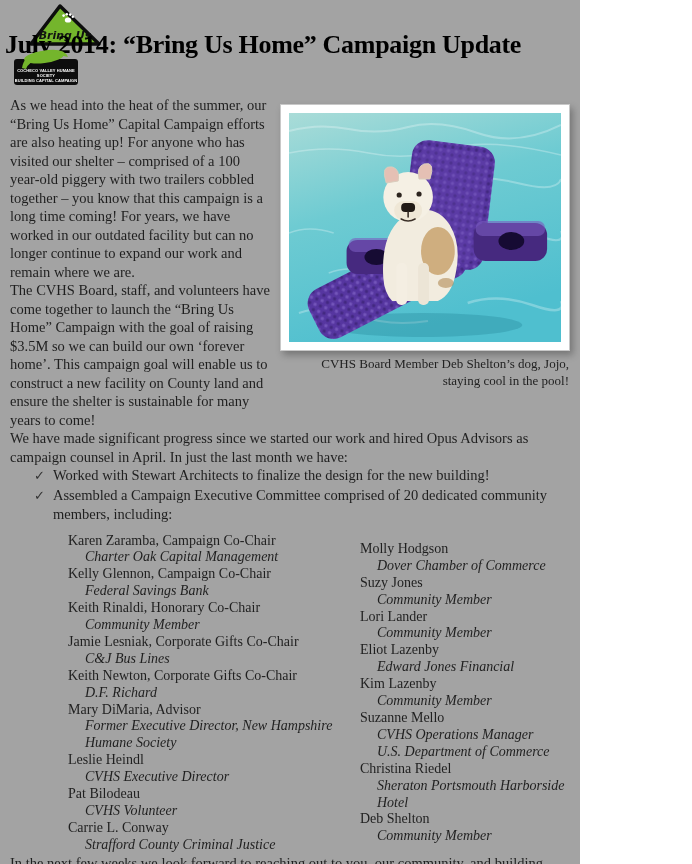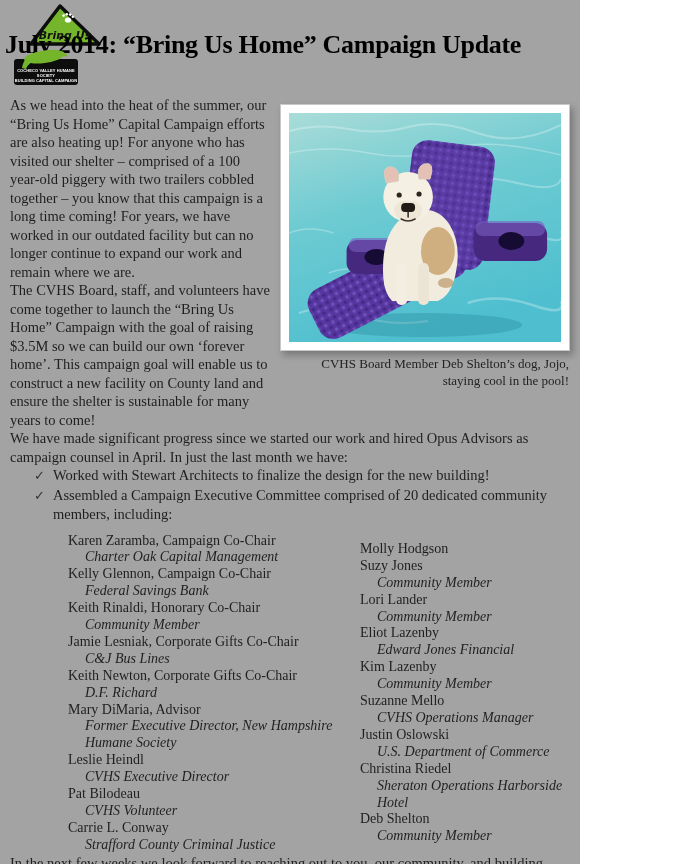--- a/index.html
+++ b/index.html
@@ -221,20 +221,21 @@
         </div>
         <div class="entry">
           <div class="entry-name">Carrie L. Conway</div>
           <div class="entry-org">Strafford County Criminal Justice</div>
         </div>
       </div>
 
       <div class="committee-col-right">
         <div class="entry">
           <div class="entry-name">Molly Hodgson</div>
+          <div class="entry-org">Dover Chamber of Commerce</div>
         </div>
         <div class="entry">
           <div class="entry-name">Suzy Jones</div>
           <div class="entry-org">Community Member</div>
         </div>
         <div class="entry">
           <div class="entry-name">Lori Lander</div>
           <div class="entry-org">Community Member</div>
         </div>
         <div class="entry">
@@ -243,26 +244,25 @@
         </div>
         <div class="entry">
           <div class="entry-name">Kim Lazenby</div>
           <div class="entry-org">Community Member</div>
         </div>
         <div class="entry">
           <div class="entry-name">Suzanne Mello</div>
           <div class="entry-org">CVHS Operations Manager</div>
         </div>
         <div class="entry">
-          <div class="entry-name">Justin Oslowski</div>
           <div class="entry-org">U.S. Department of Commerce</div>
         </div>
         <div class="entry">
           <div class="entry-name">Christina Riedel</div>
-          <div class="entry-org">Sheraton Operations Harborside Hotel</div>
+          <div class="entry-org">Sheraton Portsmouth Harborside Hotel</div>
         </div>
         <div class="entry">
           <div class="entry-name">Deb Shelton</div>
           <div class="entry-org">Community Member</div>
         </div>
       </div>
     </div>
 
     <p class="closing">In the next few weeks we look forward to reaching out to you, our community, and building momentum and excitement for this work and to begin raising funds to meet our aggressive, but realistic campaign goal! For more information on the campaign, or to find out how you can become involved, please contact Executive Director, Leslie Heindl at 603-749-5322.</p>
 

